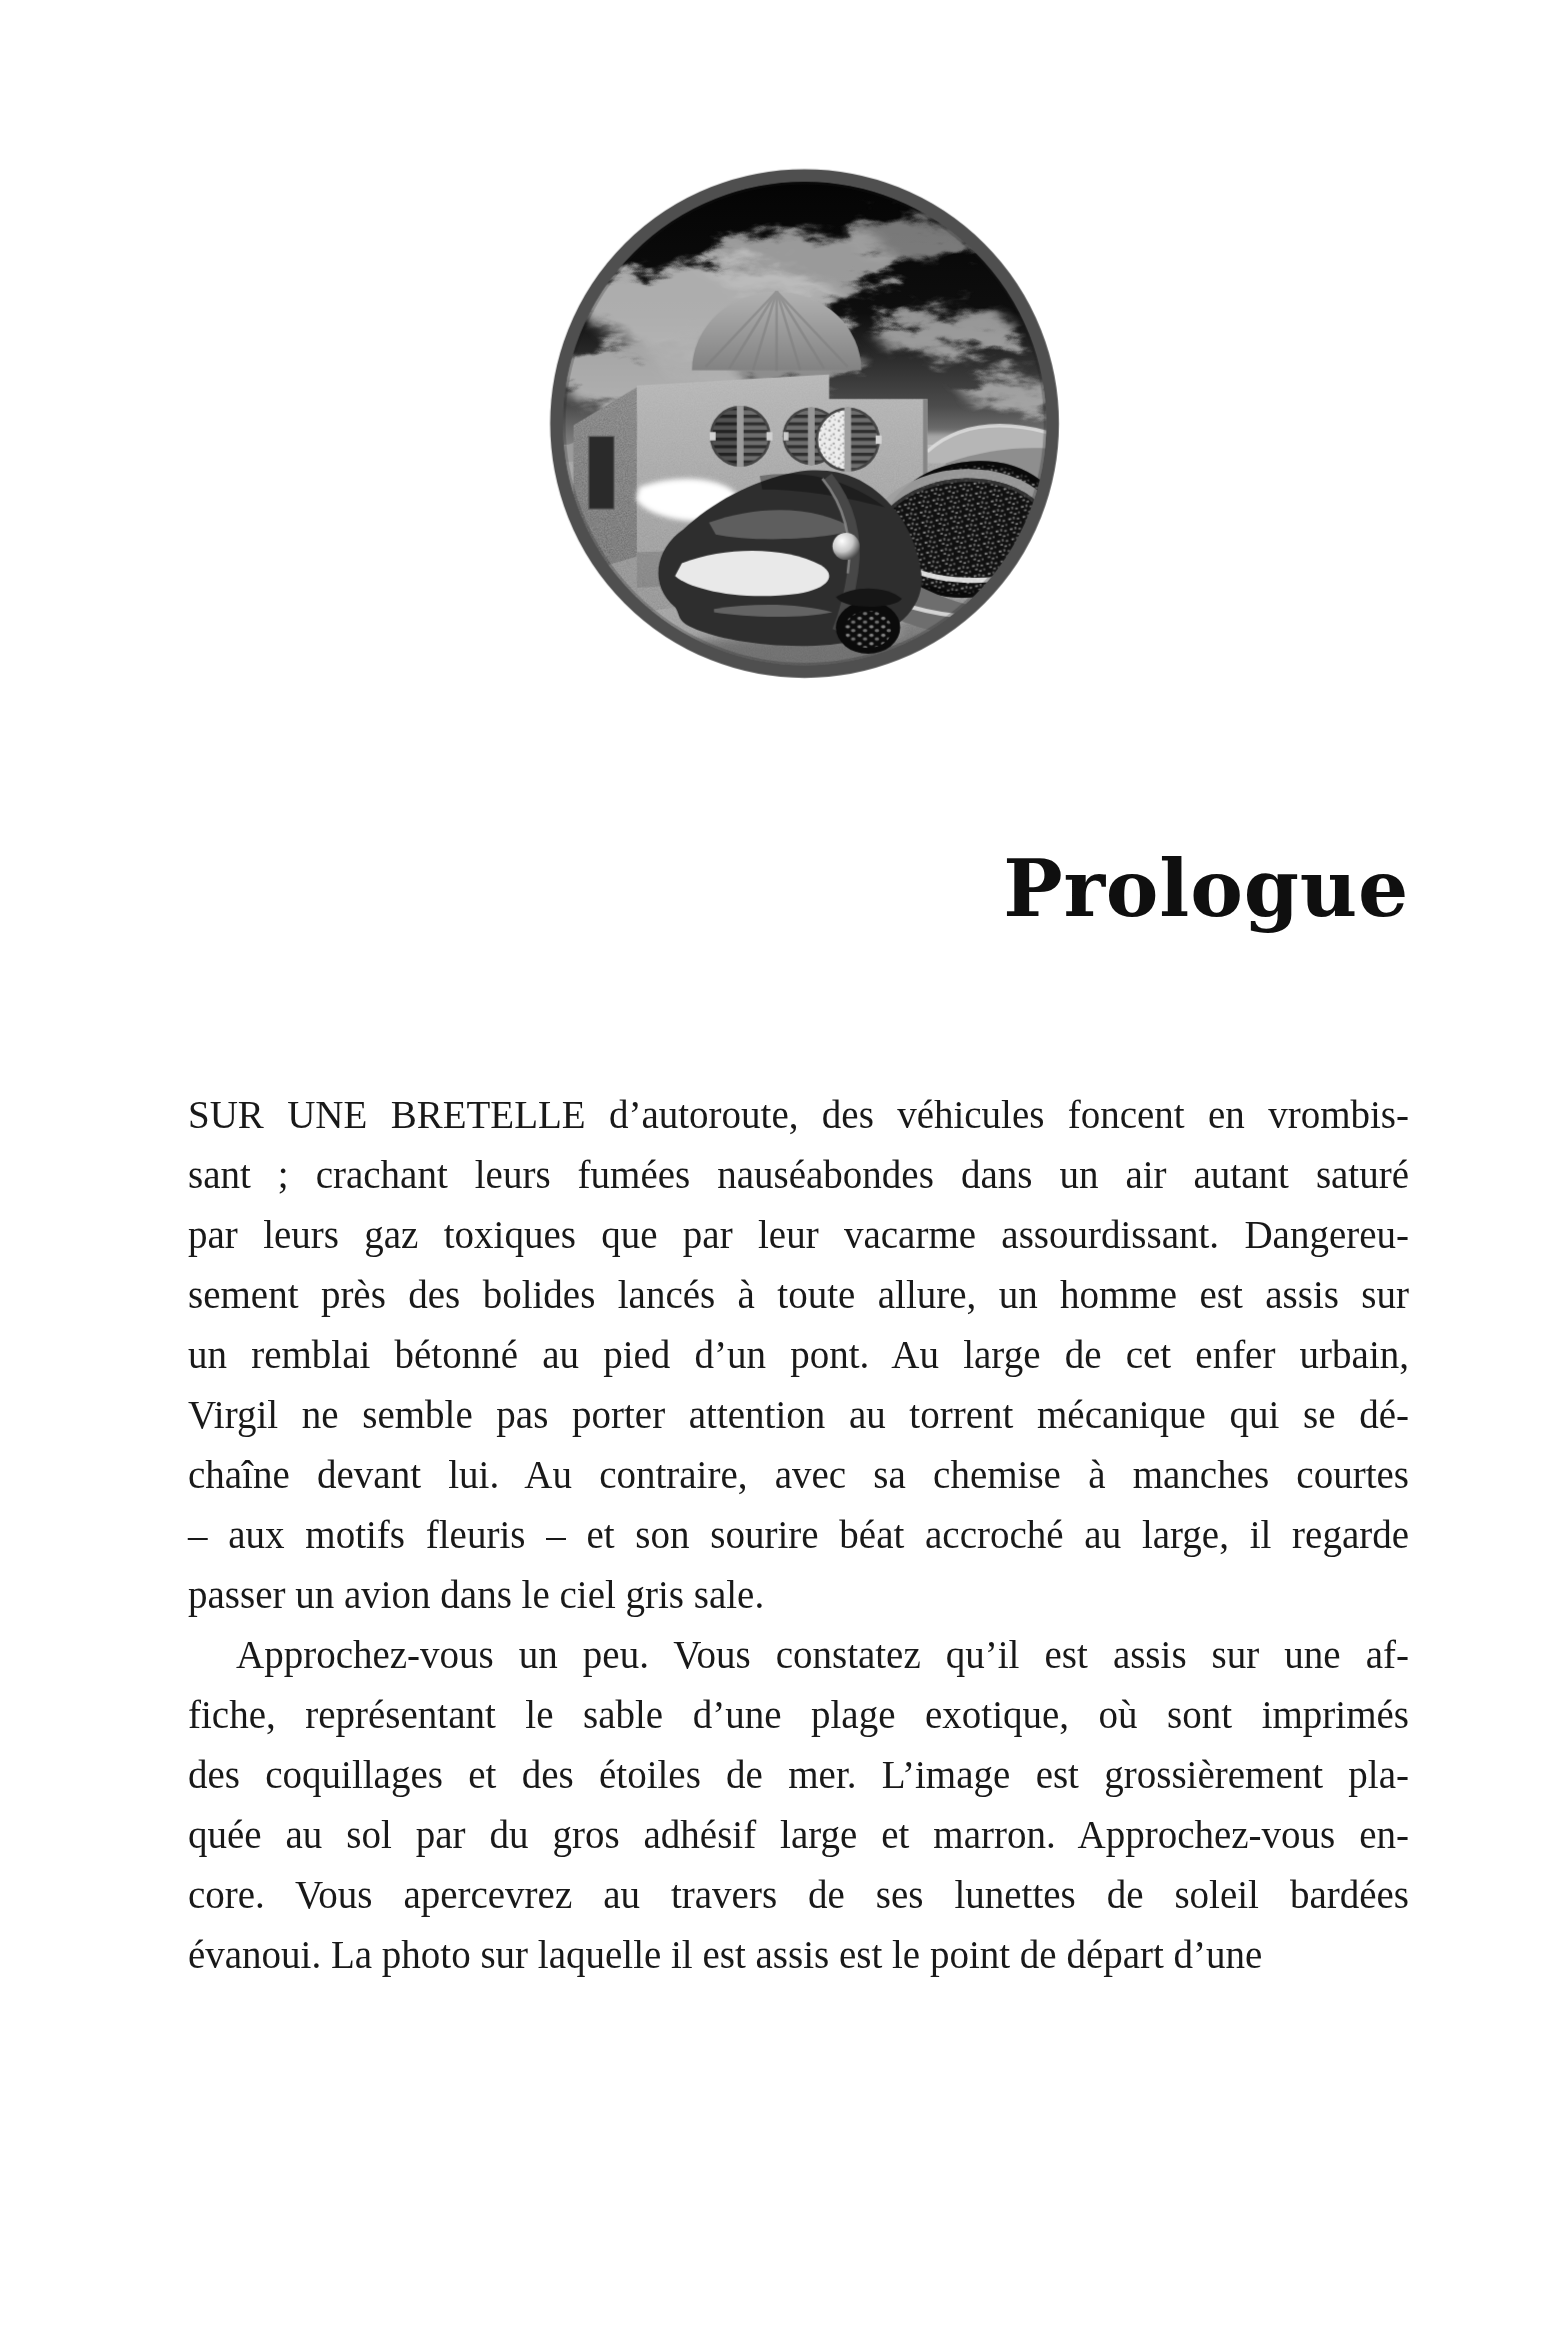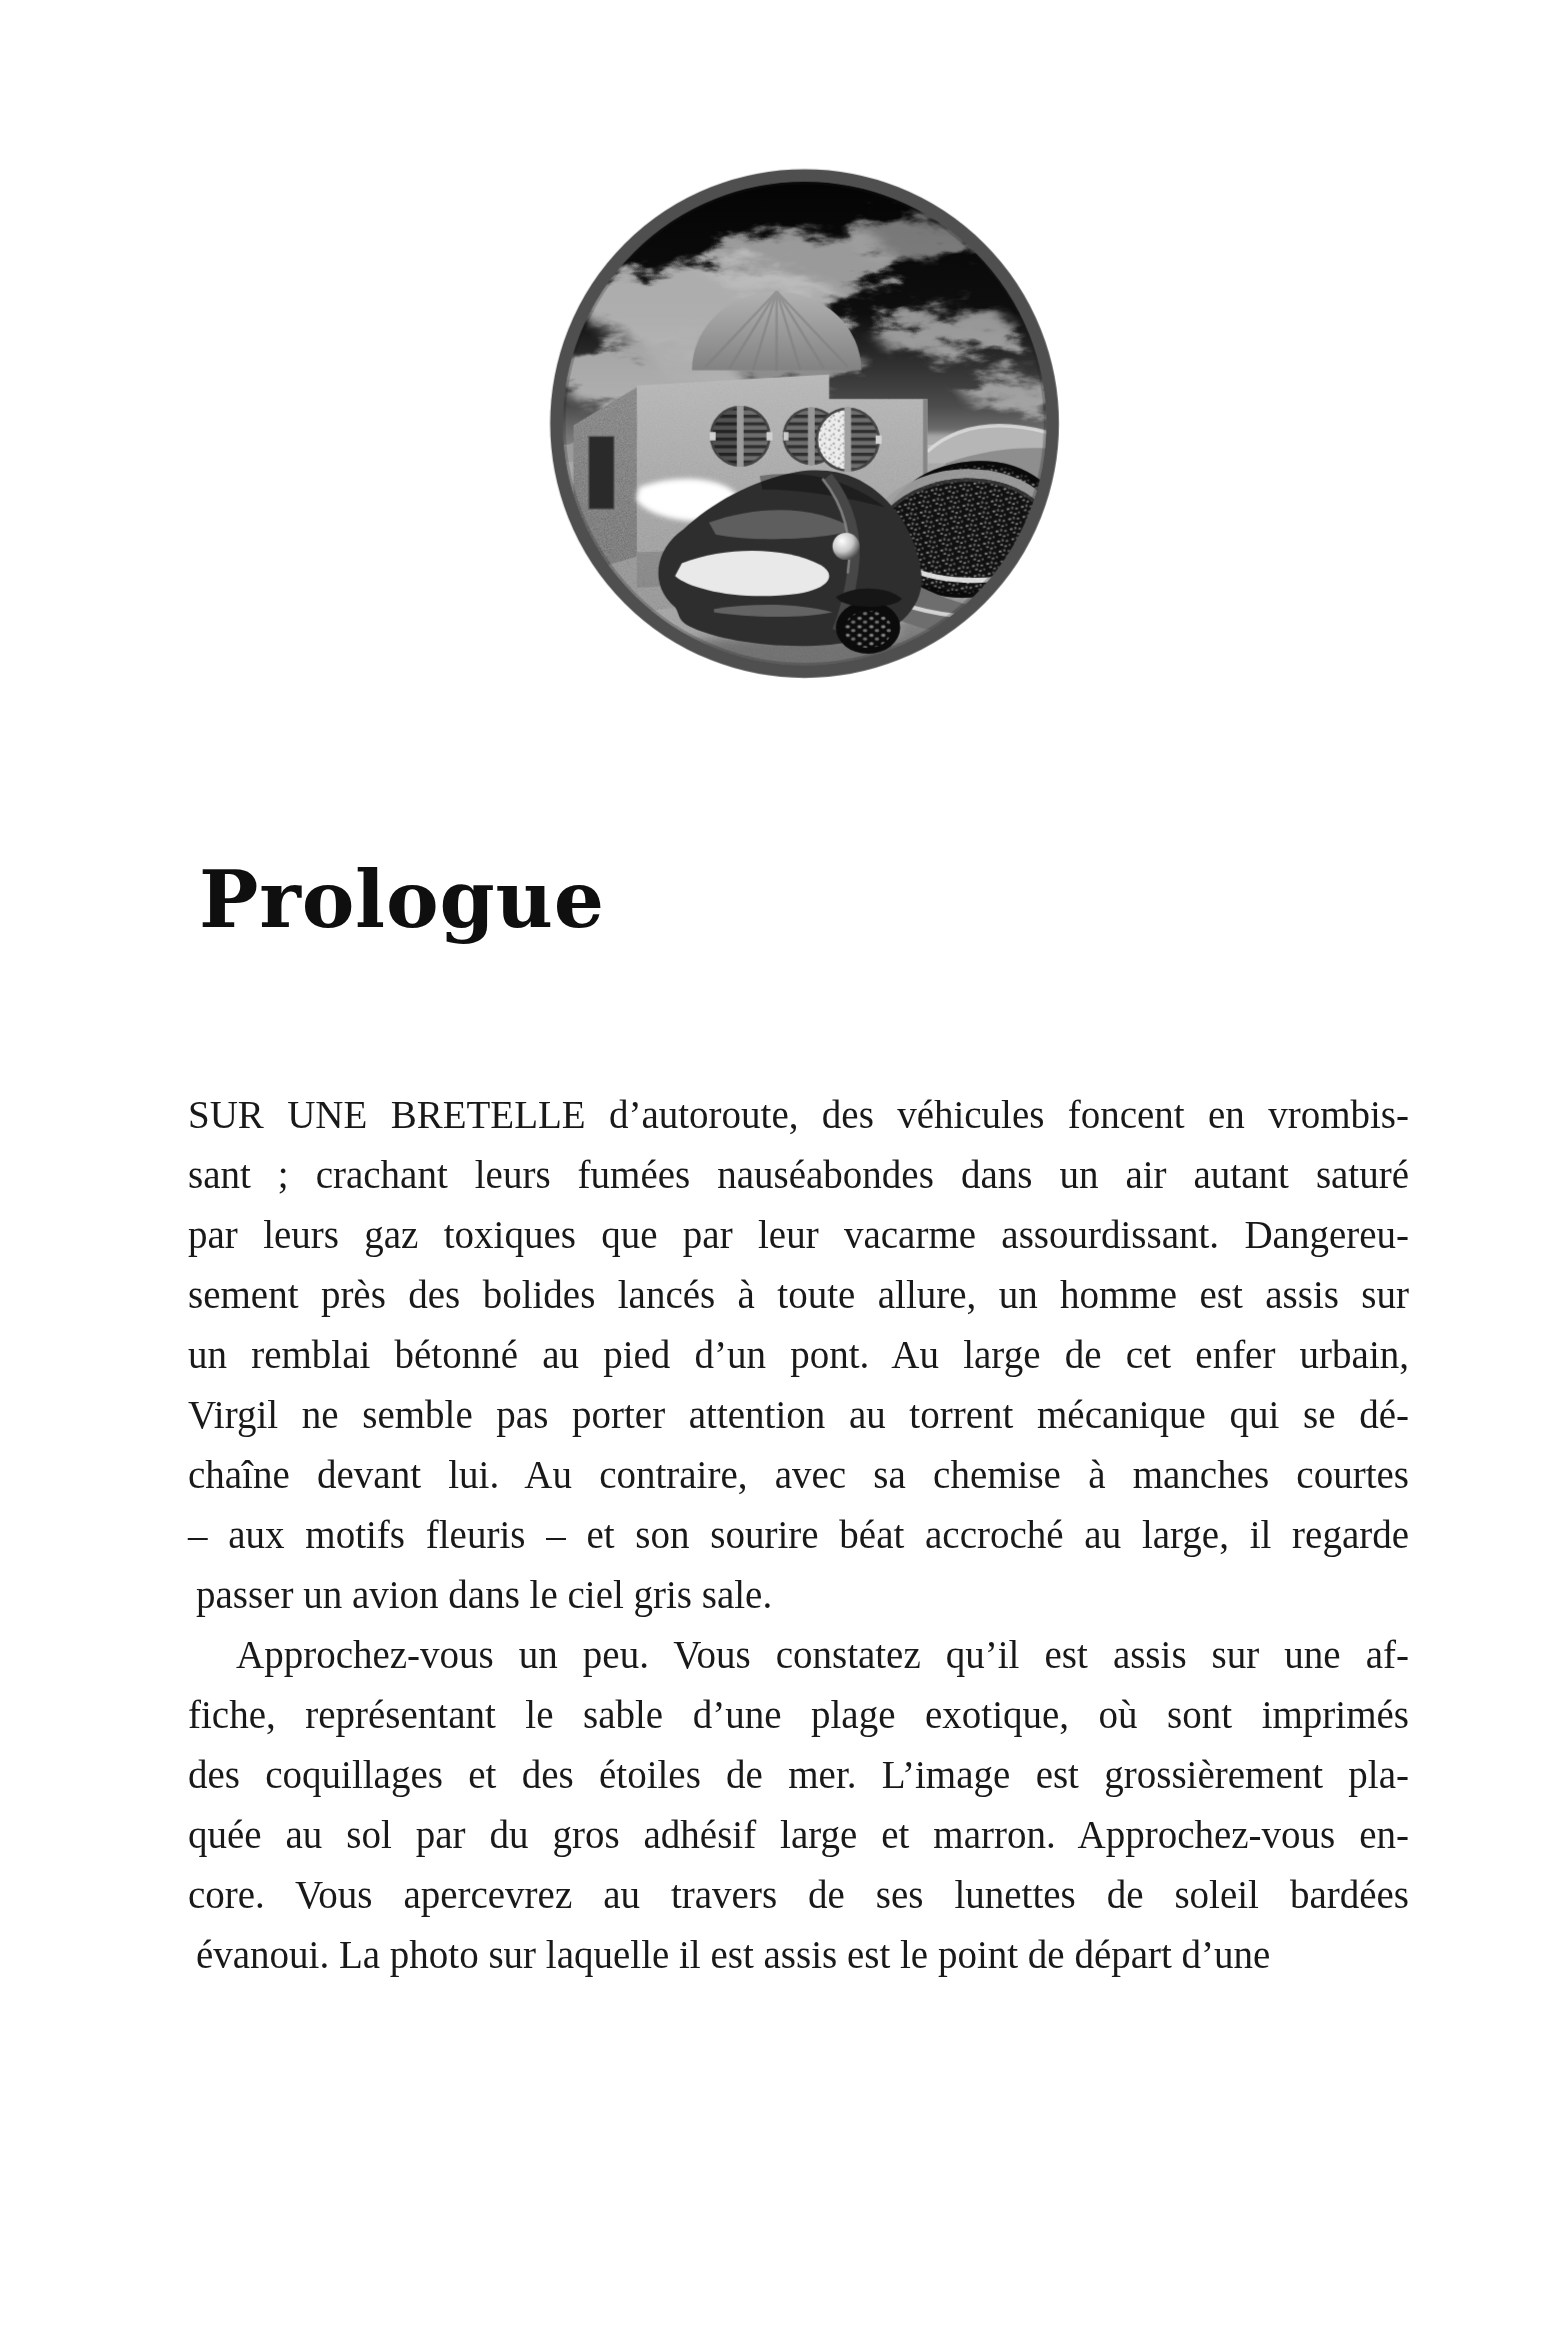--- a/index.html
+++ b/index.html
@@ -5,31 +5,31 @@
   html,body { margin:0; padding:0; background:#ffffff; }
   .page {
     position:relative; width:1562px; height:2342px; background:#ffffff;
     font-family:"Liberation Serif", serif; overflow:hidden;
   }
   figure.illustration {
     position:absolute; left:548px; top:167px; width:513px; height:513px; margin:0;
   }
   figure.illustration svg { display:block; width:513px; height:513px; }
   h1.title {
-    position:absolute; left:188px; top:846px; width:1221px; margin:11px;
-    text-align:left; font-family:"DejaVu Serif", serif; font-weight:700;
+    position:absolute; left:188px; top:846px; width:1221px; margin:0;
+    text-align:right; font-family:"DejaVu Serif", serif; font-weight:700;
     font-size:79px; line-height:1.1; color:#0f0f0f; letter-spacing:0.8px;
   }
   .body-text {
     position:absolute; left:188px; top:1085px; width:1221px;
     font-size:39px; line-height:60px; color:#191919;
   }
   .para { margin:0; }
   .line { margin:0; text-align:justify; text-align-last:justify; }
-  .line.last-line { text-align-last:left;margin-left:8px; }
+  .line.last-line { text-align-last:left; }
   .para.indent-first .line:first-child { text-indent:48px; }
 </style>
 </head>
 <body>
 
 <div class="page">
 
   <figure class="illustration" aria-label="Illustration circulaire en niveaux de gris : bâtiment à dôme aux fenêtres rondes à persiennes dans un désert sous un ciel sombre nuageux, véhicule futuriste brillant au premier plan">
     <svg viewBox="0 0 606 606" xmlns="http://www.w3.org/2000/svg">
       <defs>

